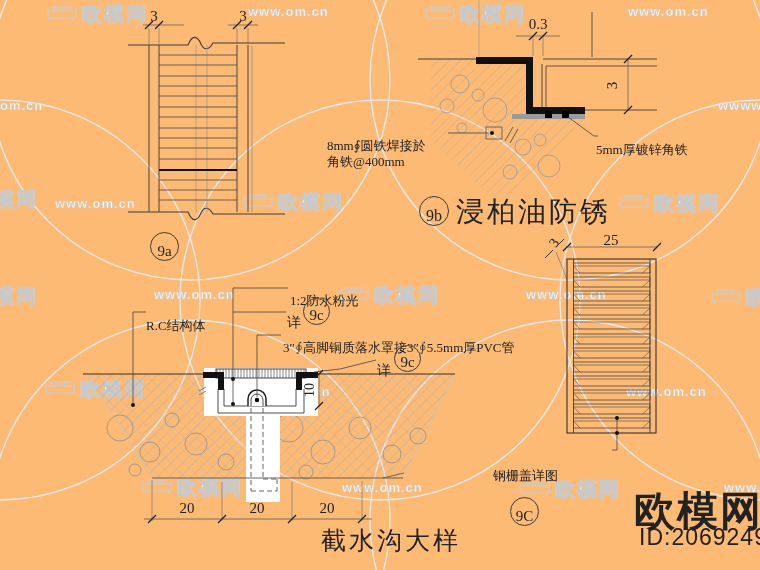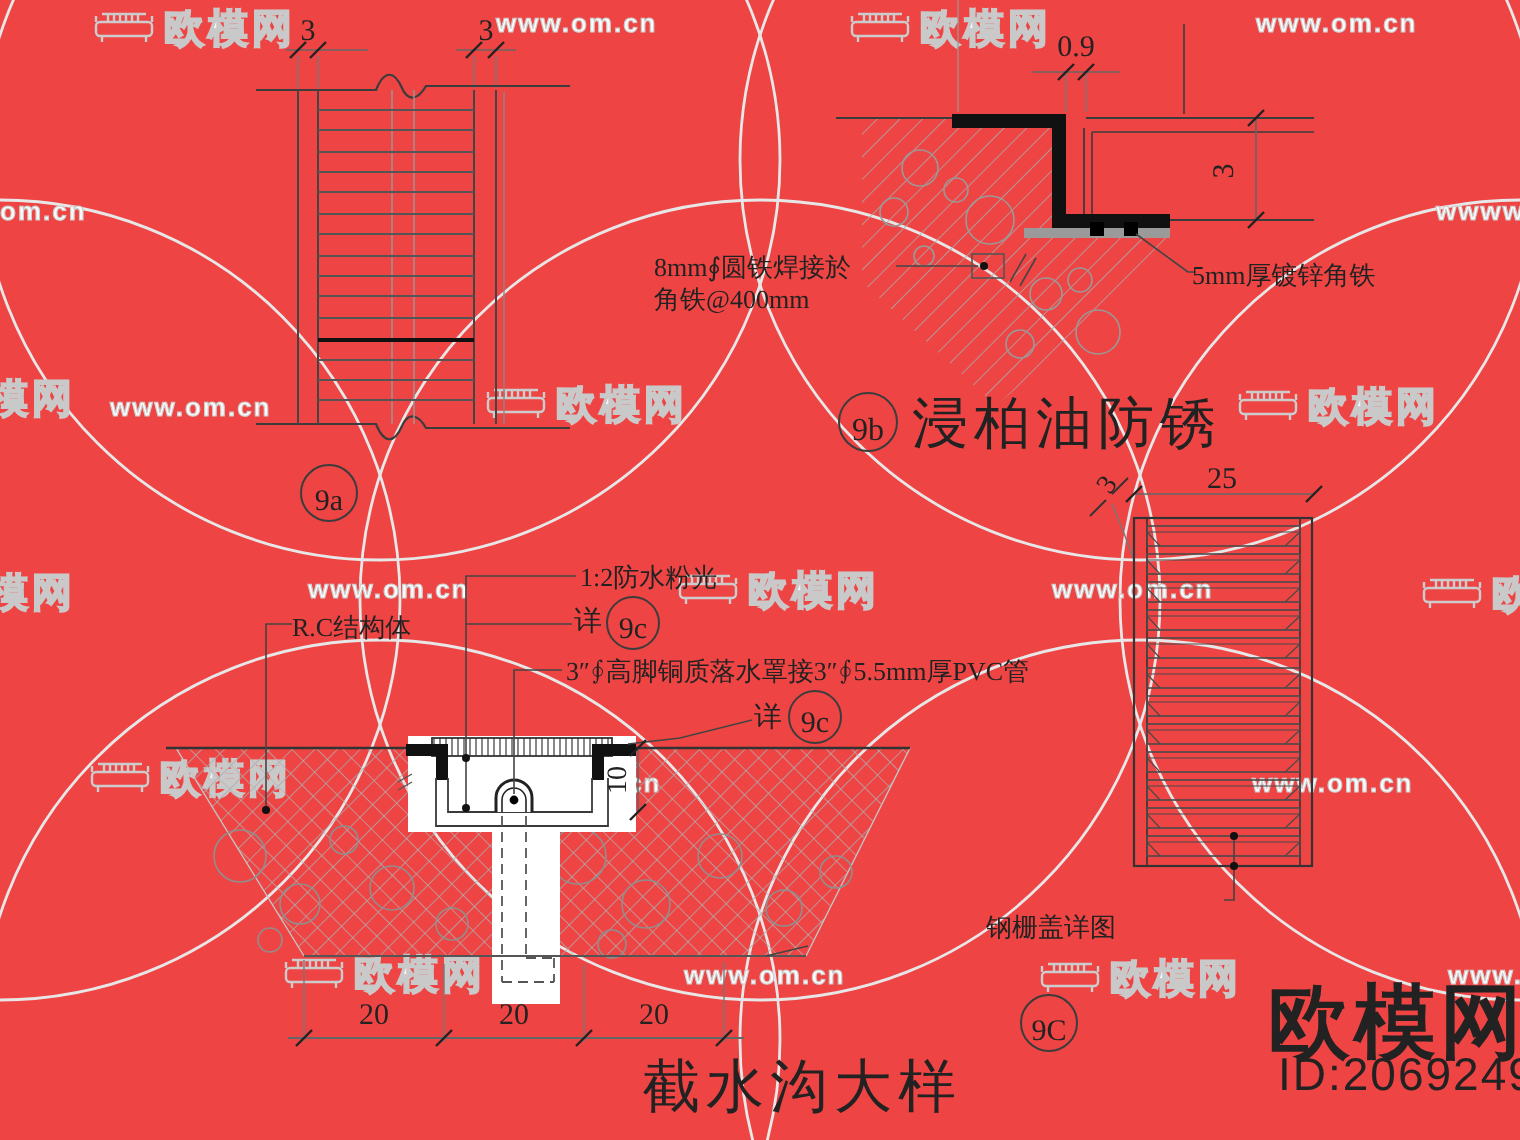--- a/index.html
+++ b/index.html
@@ -1,22 +1,22 @@
 <!DOCTYPE html>
 <html><head>
 <meta charset="utf-8">
 <style>
   html,body{margin:0;padding:0;background:#fff;}
-  .stage{position:relative;width:760px;height:570px;background:#ef4444;overflow:hidden;
+  .stage{position:relative;width:760px;height:570px;background:#fdba74;overflow:hidden;
          font-family:"Liberation Serif",serif;}
   svg.draw{position:absolute;left:0;top:0;}
   .layer{position:absolute;left:0;top:0;width:760px;height:570px;}
   .layer span{position:absolute;white-space:nowrap;color:#222;}
   .dim{font-size:15px;}
-  .note{font-size:13px;}
+  .note{font-size:13px;margin-top:12px;}
   .title{font-size:28px;color:#1c1c1c;letter-spacing:3px;}
   .title-sm{font-size:27px;color:#1c1c1c;letter-spacing:2px;}
   .ref{position:absolute;border:1.4px solid #3c3c3c;border-radius:50%;
        display:flex;align-items:flex-end;justify-content:center;
        font-size:15px;color:#1c1c1c;box-sizing:border-box;}
   .ctr{transform:translateX(-50%);}
   .rot90{transform:rotate(-90deg);transform-origin:center;}
   .rot55{transform:rotate(-55deg);transform-origin:center;}
   .wm-brand{font:bold 20px "Liberation Sans",sans-serif;fill:#f8f8f8;stroke:#c9c9c9;stroke-width:0.9px;letter-spacing:2px;}
   .wm-site{font:bold 13px "Liberation Sans",sans-serif;fill:#fafafa;stroke:#cccccc;stroke-width:0.55px;letter-spacing:1px;}
@@ -289,21 +289,21 @@
 </svg>
 
 <div class="layer">
 
   <span class="dim ctr" style="left:154px;top:8px">3</span>
   <span class="dim ctr" style="left:243px;top:8px">3</span>
   <div class="ref" style="left:150px;top:232px;width:29px;height:29px">
         <span style="position:static">9a</span>
       </div>
 
-  <span class="dim ctr" style="left:538px;top:16px">0.9</span>
+  <span class="dim ctr" style="left:538px;top:16px">0.3</span>
   <span class="dim rot90" style="left:609px;top:77px">3</span>
   <span class="note" style="left:327px;top:125px">8mm∮圆铁焊接於</span>
   <span class="note" style="left:327px;top:141px">角铁@400mm</span>
   <span class="note" style="left:596px;top:129px">5mm厚镀锌角铁</span>
   <div class="ref" style="left:419px;top:196px;width:30px;height:30px;font-size:16px">
         <span style="position:static">9b</span>
       </div>
   <span class="title" style="left:456px;top:193px">浸柏油防锈</span>
 
   <span class="note" style="left:290px;top:280px">1:2防水粉光</span>
@@ -314,21 +314,21 @@
   <span class="note" style="left:146px;top:305px">R.C结构体</span>
   <span class="note" style="left:283px;top:327px">3″∮高脚铜质落水罩接3″∮5.5mm厚PVC管</span>
   <span class="note" style="left:377px;top:350px;font-size:14px">详</span>
   <div class="ref" style="left:394px;top:345px;width:27px;height:27px">
         <span style="position:static">9c</span>
       </div>
   <span class="dim rot90" style="left:303px;top:382px;font-size:14px">10</span>
   <span class="dim ctr" style="left:187px;top:500px">20</span>
   <span class="dim ctr" style="left:257px;top:500px">20</span>
   <span class="dim ctr" style="left:327px;top:500px">20</span>
-  <span class="title" style="left:321px;top:524px;font-size:29px">截水沟大样</span>
+  <span class="title" style="left:321px;top:524px;font-size:25px">截水沟大样</span>
 
   <span class="dim ctr" style="left:611px;top:232px">25</span>
   <span class="dim rot55" style="left:551px;top:235px;font-size:14px">3</span>
   <span class="note" style="left:493px;top:455px">钢栅盖详图</span>
   <div class="ref" style="left:510px;top:497px;width:29px;height:29px">
         <span style="position:static">9C</span>
       </div>
 
   <span class="wm-big" style="left:634px;top:484px">欧模网</span>
   <span class="wm-id" style="left:639px;top:524px">ID:2069249</span>

